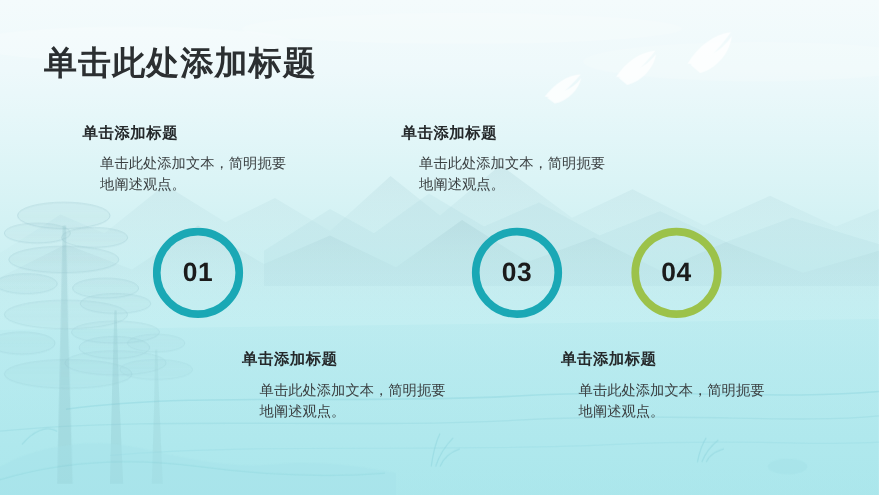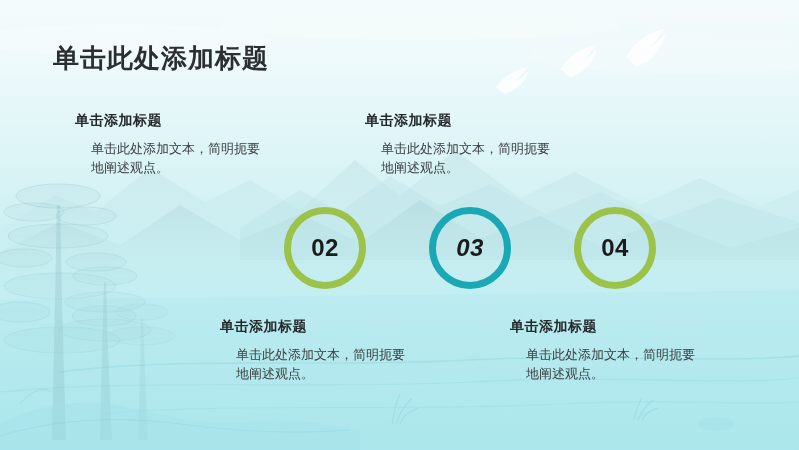--- a/index.html
+++ b/index.html
@@ -35,23 +35,23 @@
   }
   .scenery svg {
     display: block;
     width: 100%;
     height: 100%;
   }
 
   
   #title {
     position: absolute;
-    left: 53px;
+    left: 40px;
     top: 41px;
-    font-size: 26px;
+    font-size: 30px;
     font-weight: bold;
     letter-spacing: 1px;
     color: #2b2f31;
     line-height: 34px;
     white-space: nowrap;
   }
 
   
   .circle {
     position: absolute;
@@ -230,23 +230,23 @@
   <div class="block" id="block-1">
     <div class="b-title">单击添加标题</div>
     <div class="b-body">单击此处添加文本，简明扼要地阐述观点。</div>
   </div>
 
   <div class="block" id="block-3">
     <div class="b-title">单击添加标题</div>
     <div class="b-body">单击此处添加文本，简明扼要地阐述观点。</div>
   </div>
 
-  <div class="circle" id="circle-1" style="border-color: rgb(156, 194, 74);">
-    <span class="num">02</span>
-  </div>
-  <div class="circle" id="circle-2" style="border-color: rgb(26, 168, 181); font-style: italic;">
+  <div class="circle" id="circle-0" style="border-color: rgb(26, 168, 181);">
+    <span class="num">01</span>
+  </div>
+  <div class="circle" id="circle-2" style="border-color: rgb(26, 168, 181);">
     <span class="num">03</span>
   </div>
   <div class="circle" id="circle-3" style="border-color: rgb(156, 194, 74);">
     <span class="num">04</span>
   </div>
 
 </div>
 
 </body></html>

